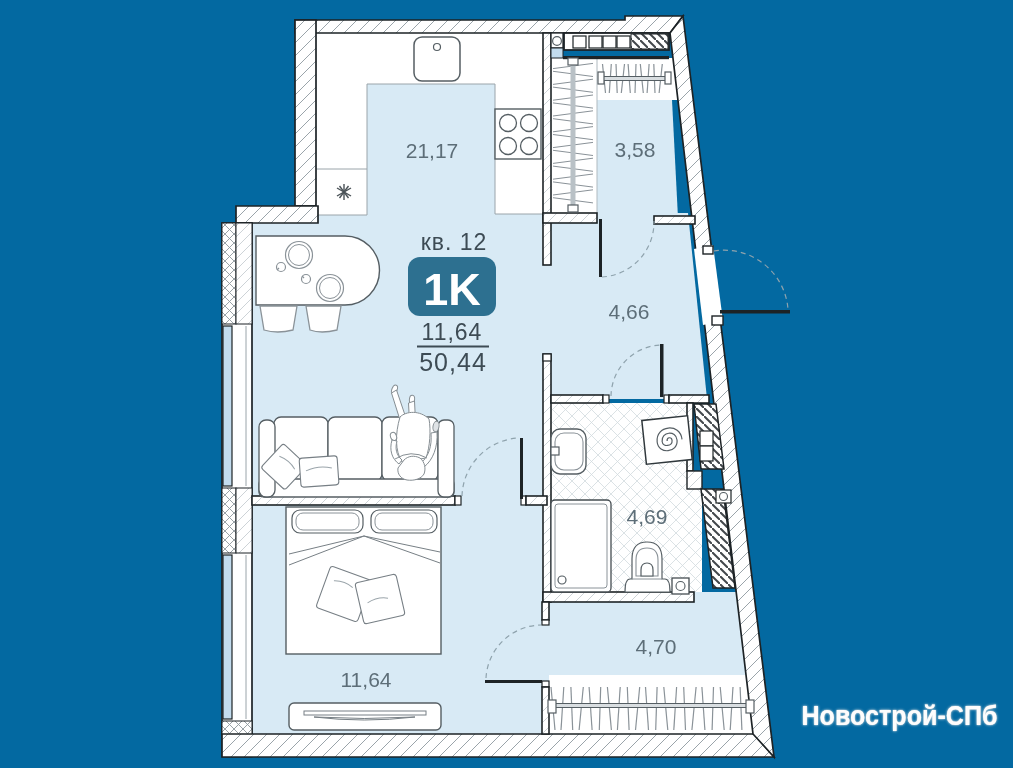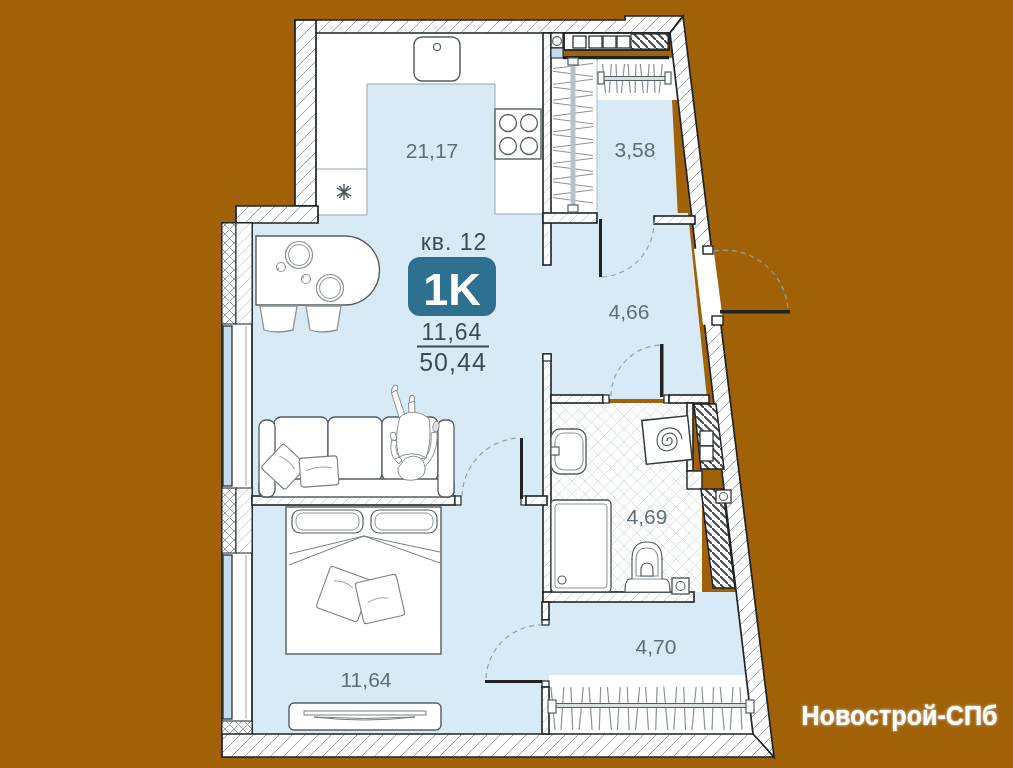--- a/index.html
+++ b/index.html
@@ -1,21 +1,21 @@
 <!DOCTYPE html>
 <html><head><meta charset="utf-8">
 <style>
 html,body{margin:0;padding:0;background:#ffffff;}
 *{font-family:"Liberation Sans",sans-serif;}
 .wm{position:absolute;left:792px;top:701px;width:215px;text-align:center;
  font-weight:bold;font-size:27px;color:#fdfdfd;letter-spacing:0px;
  text-shadow:0 0 1px #e2e2e2,0 0 3px #e9e9e9; transform:scaleX(0.93);}
 </style></head>
 <body>
-<div style="position:relative;width:1013px;height:768px;background:#a16207;overflow:hidden">
+<div style="position:relative;width:1013px;height:768px;background:#0369a1;overflow:hidden">
 <svg width="1013" height="768" viewBox="0 0 1013 768" style="position:absolute;left:0;top:0">
 <defs>
 <pattern id="wallhatch" width="13" height="13" patternUnits="userSpaceOnUse">
   <rect width="13" height="13" fill="#ffffff"></rect>
   <path d="M-1,14 L14,-1" stroke="#9aa4aa" stroke-width="1"></path>
 </pattern>
 <pattern id="crosshatch" width="9" height="9" patternUnits="userSpaceOnUse">
   <rect width="9" height="9" fill="#ffffff"></rect>
   <path d="M-1,10 L10,-1 M-1,-1 L10,10" stroke="#8d979d" stroke-width="0.9"></path>
 </pattern>

